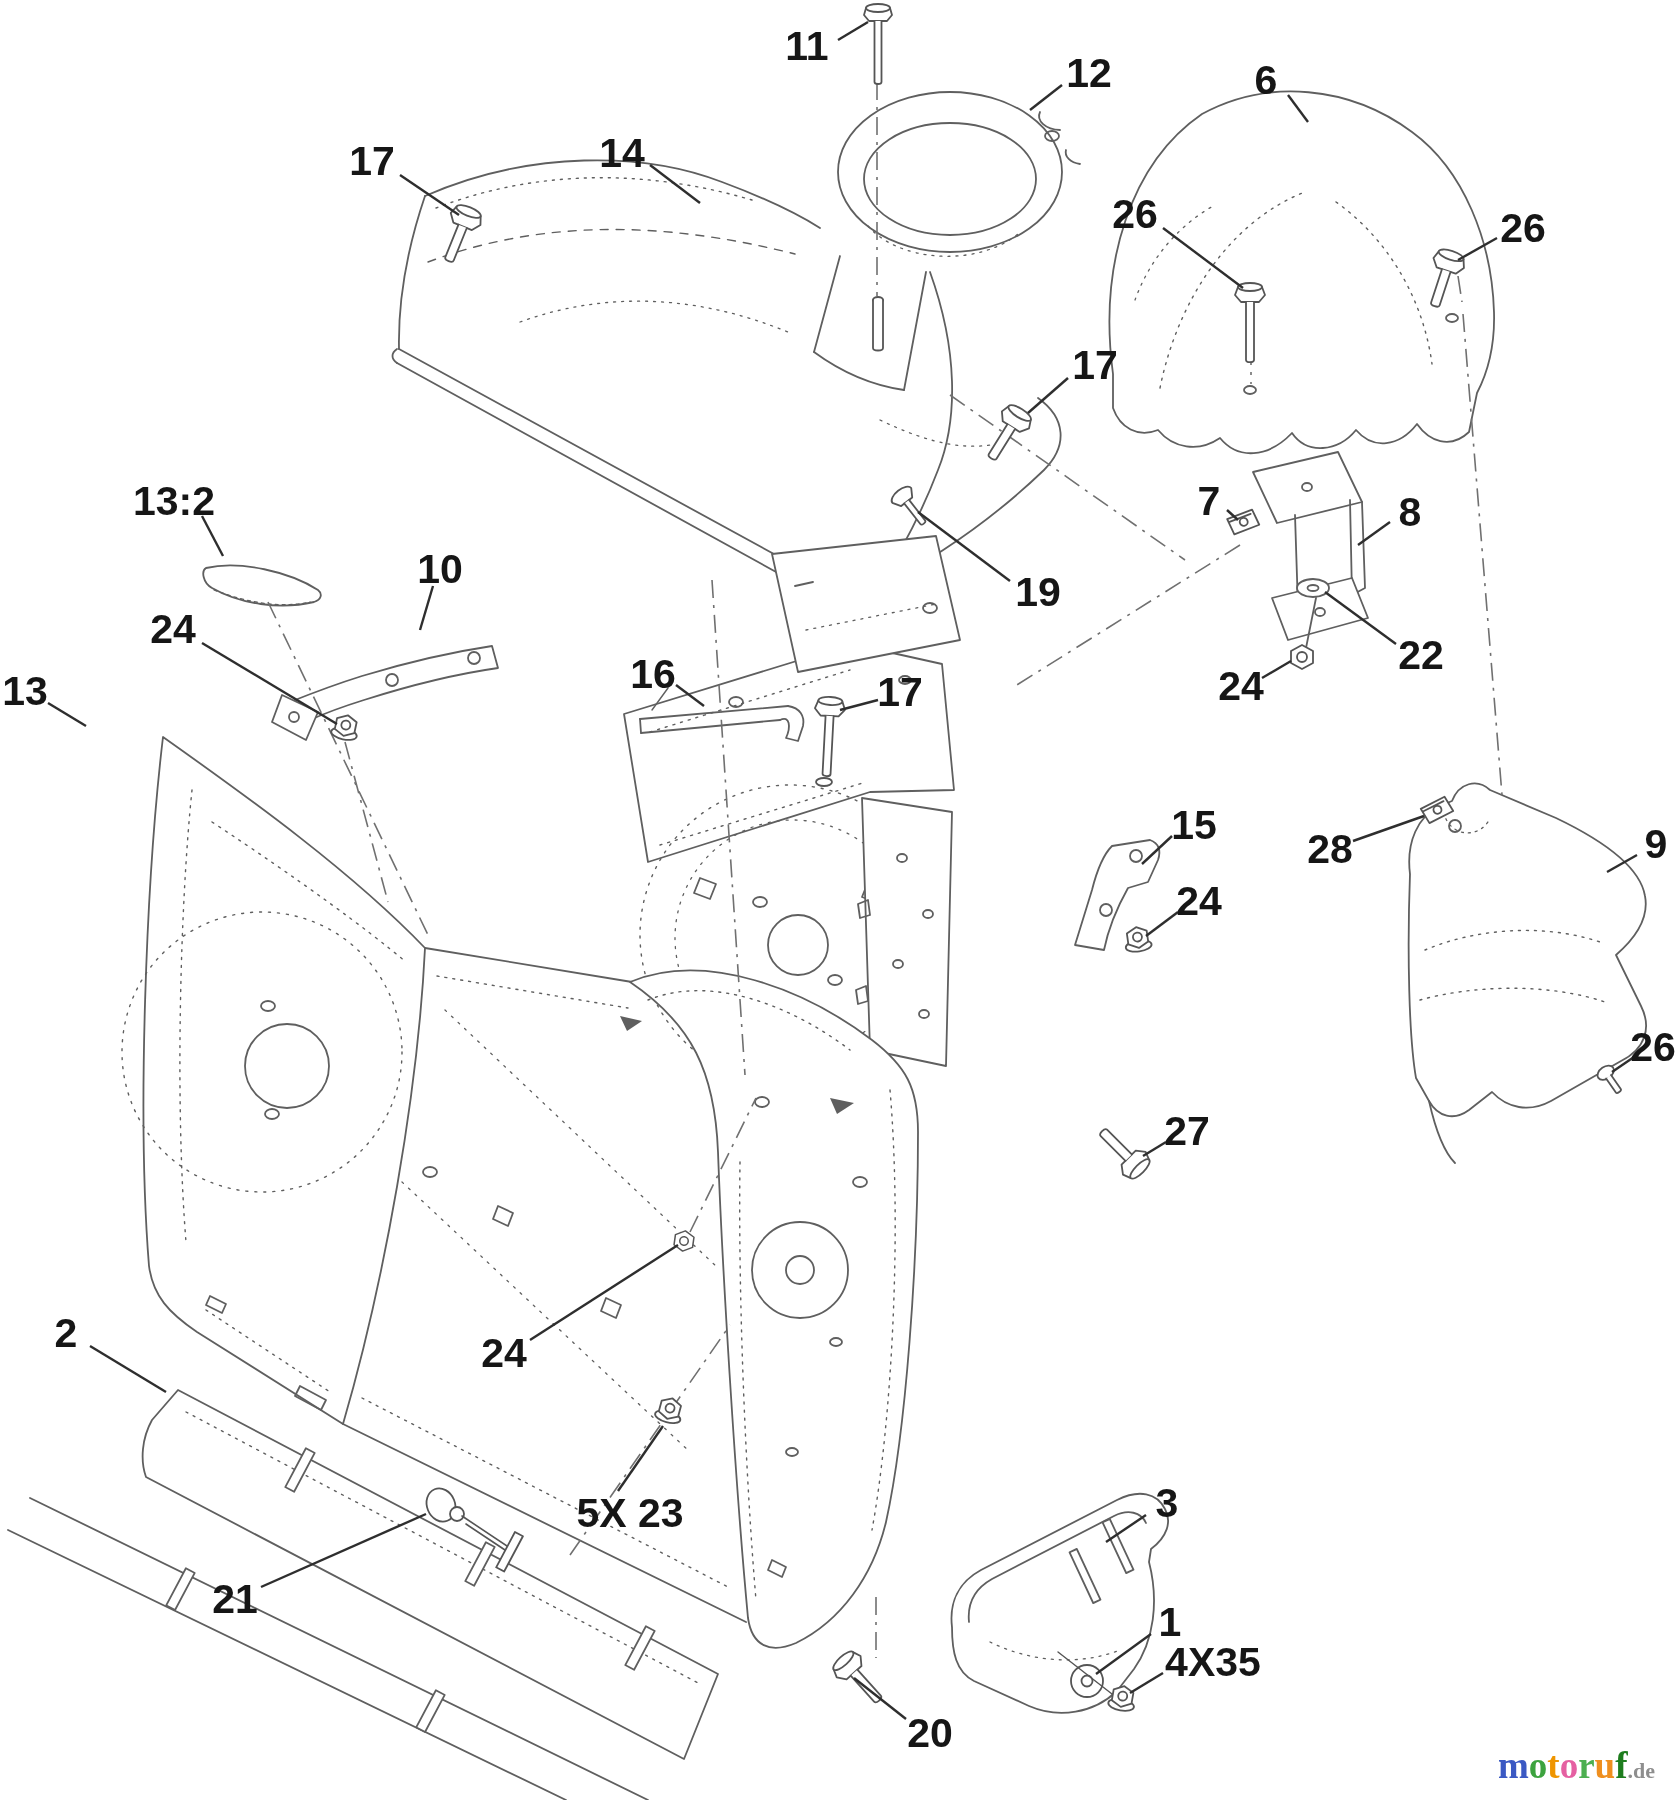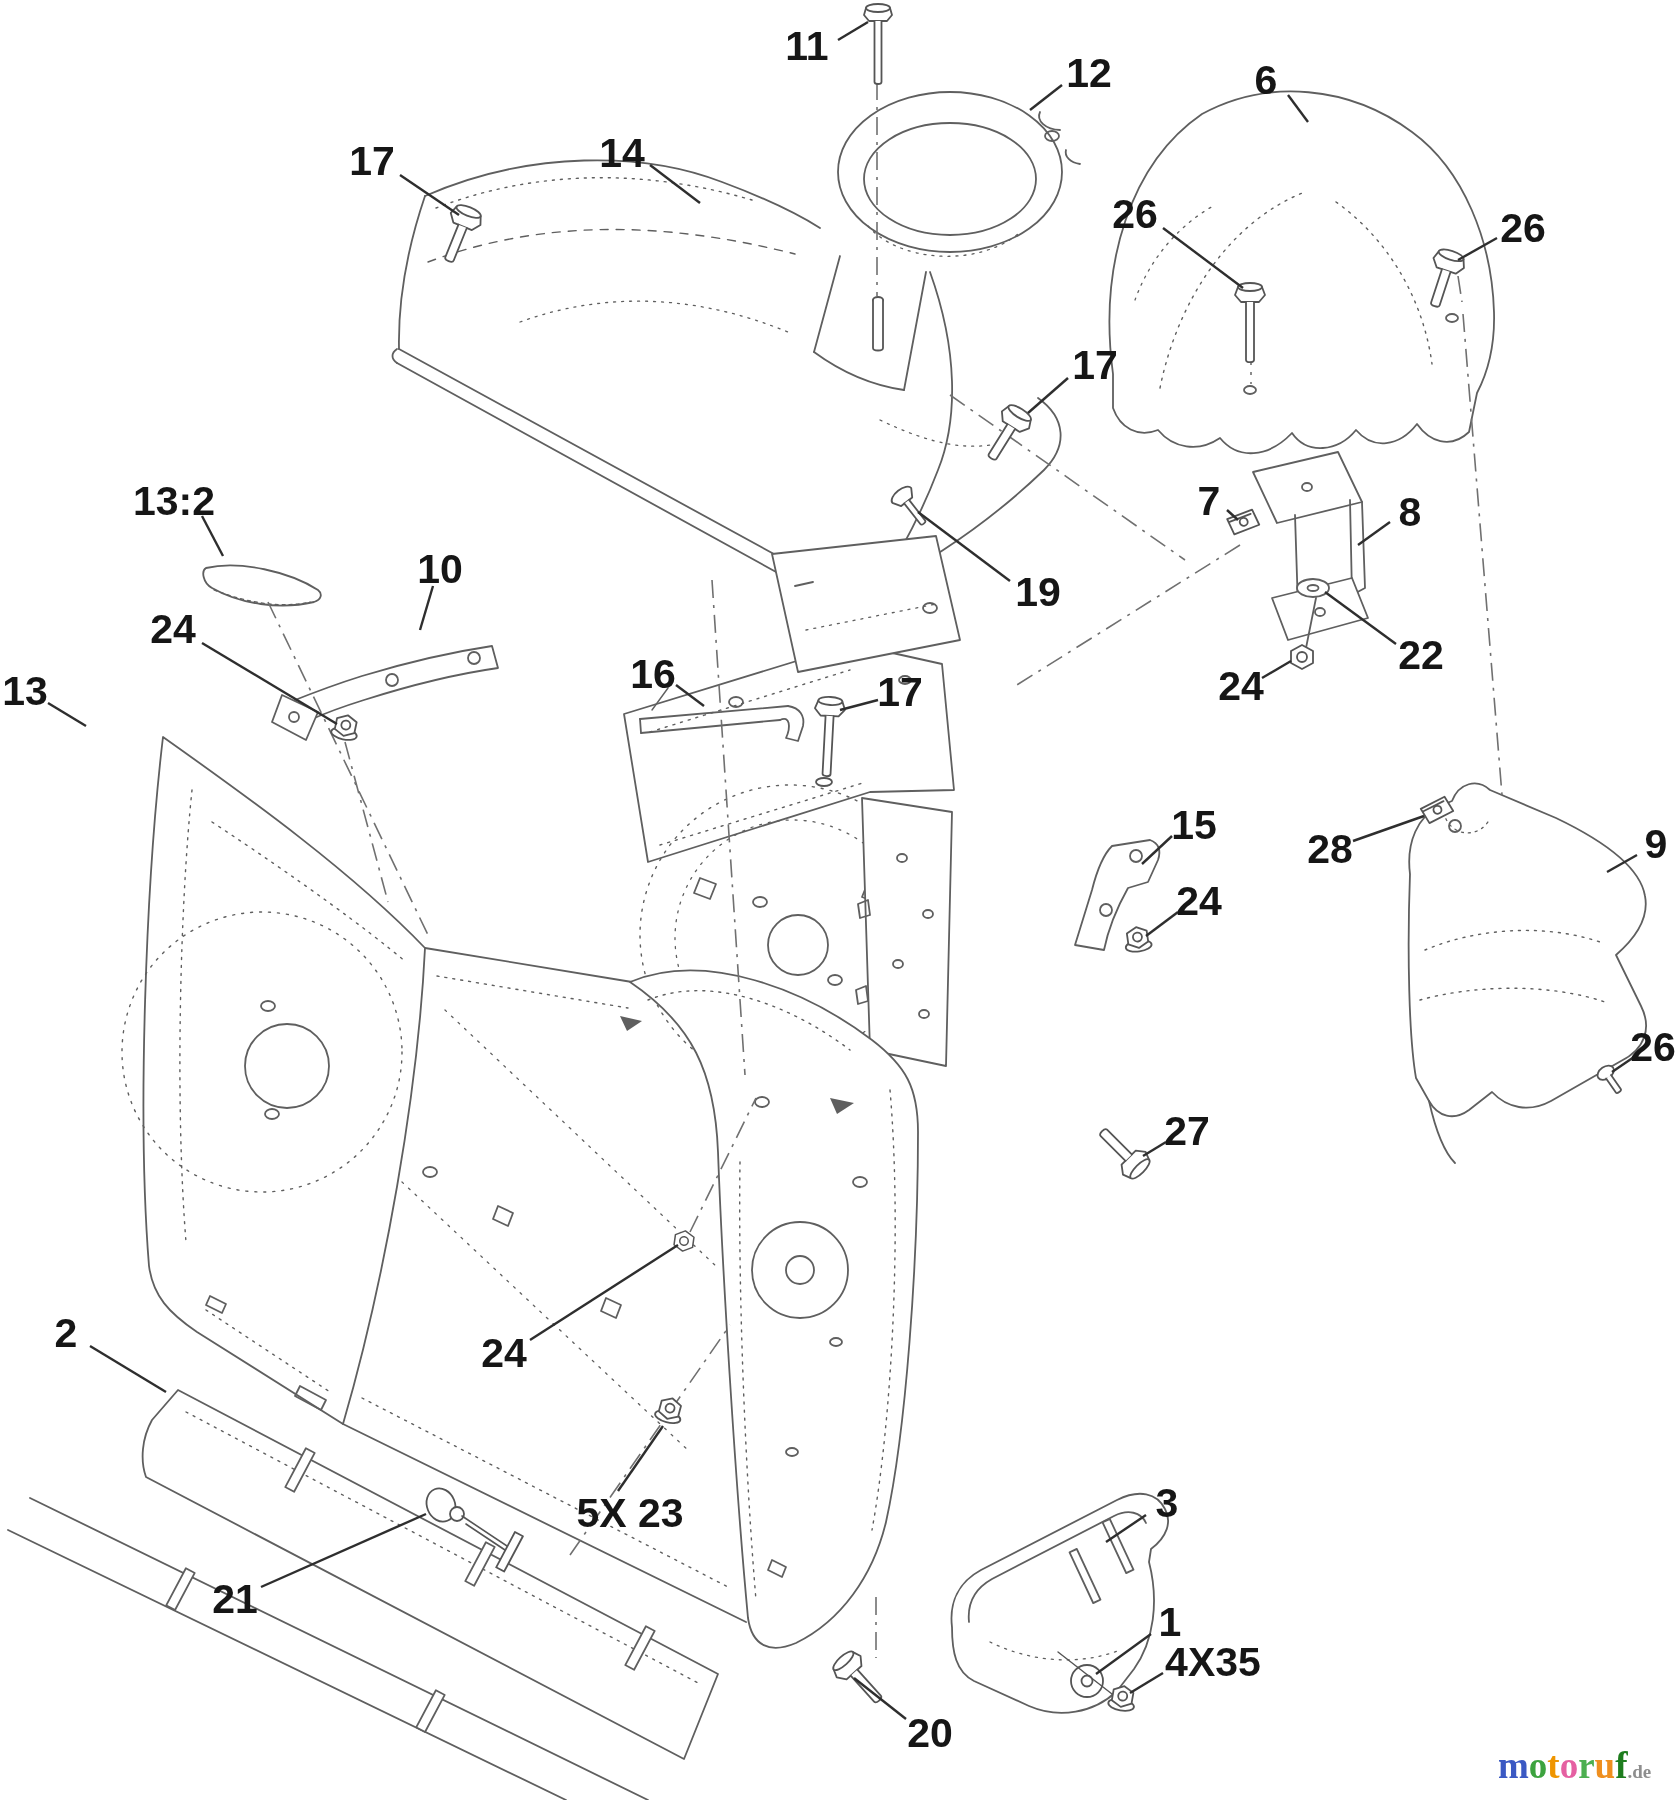--- a/index.html
+++ b/index.html
@@ -3,21 +3,21 @@
 <meta charset="utf-8">
 <style>
   html,body{margin:0;padding:0;background:#e8e8e8;}
   .stage{position:relative;width:1678px;height:1800px;background:#ffffff;overflow:hidden;
          font-family:"Liberation Sans",sans-serif;}
   svg{position:absolute;left:0;top:0;}
   .parts path,.parts ellipse,.parts circle,.parts rect,.parts line{vector-effect:none;}
   .callout-text{font-family:"Liberation Sans",sans-serif;font-weight:700;font-size:41px;fill:#161616;}
   .watermark{position:absolute;left:1498px;top:1746px;width:176px;white-space:nowrap;
              font-family:"Liberation Serif",serif;font-weight:700;font-size:37px;line-height:40px;}
-  .watermark .wm-suffix{font-size:19px;font-weight:700;}
+  .watermark .wm-suffix{font-size:22px;font-weight:700;}
 </style>
 </head>
 <body>
 
 <div class="stage">
 <svg width="1678" height="1800" viewBox="0 0 1678 1800">
   <defs>
     <g id="g-bolt">
       <path d="M-13,-7 L13,-7 L16,1 L10,9 L-10,9 L-16,1 Z"></path>
       <ellipse cx="0" cy="-7" rx="13" ry="4.5"></ellipse>

